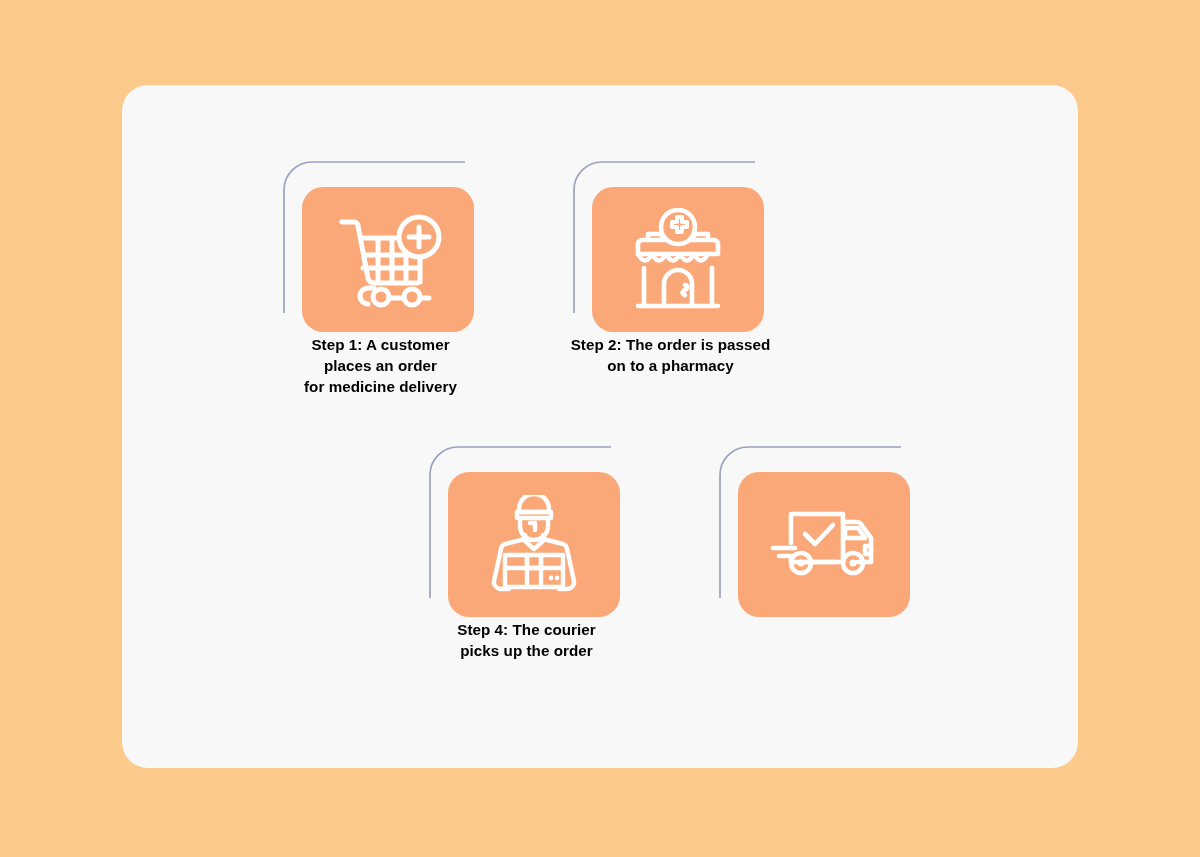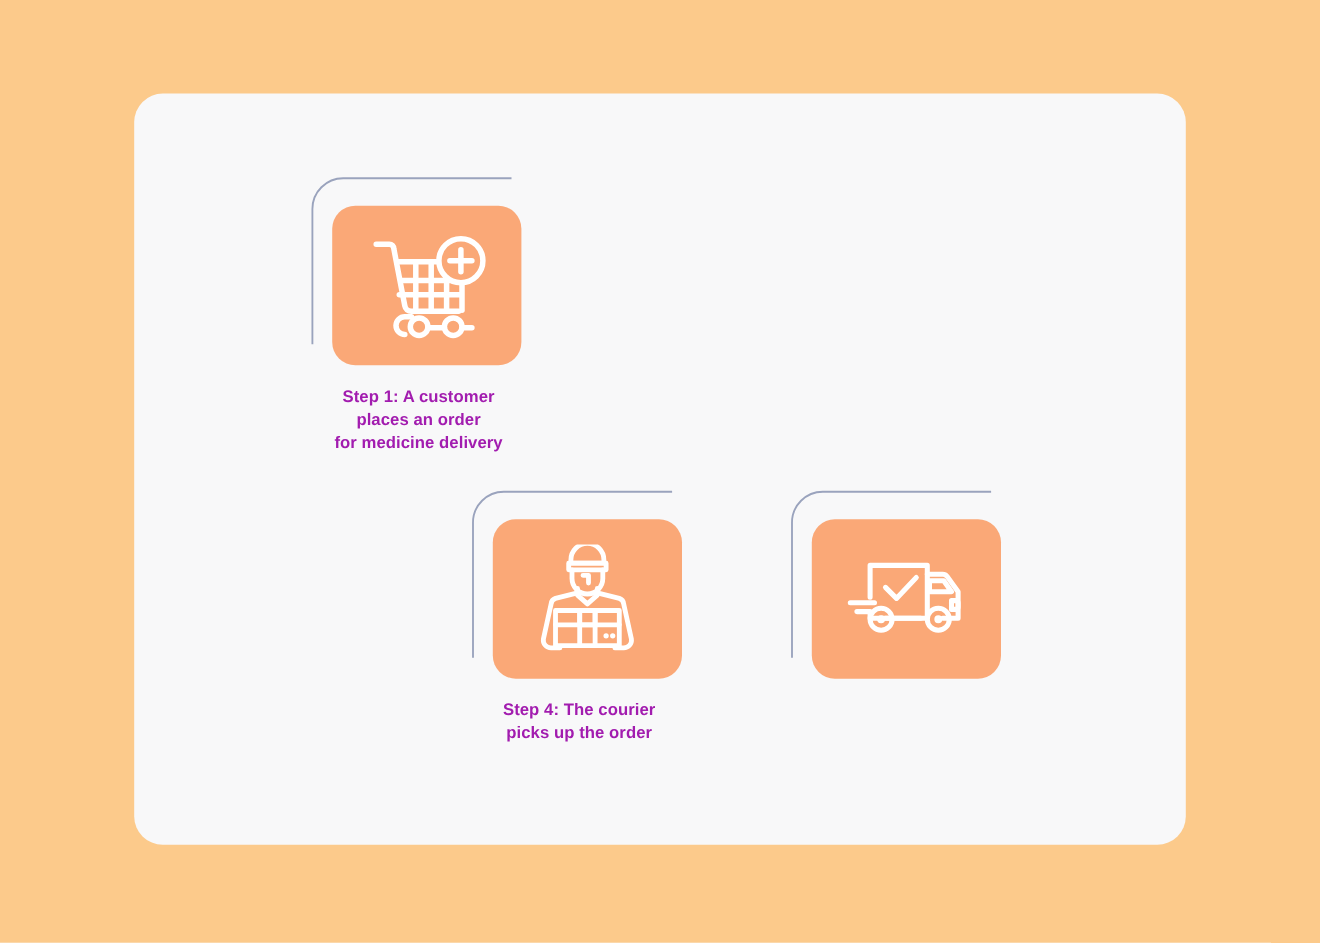--- a/index.html
+++ b/index.html
@@ -57,25 +57,25 @@
     height: 145px;
     background: #faa877;
     border-radius: 21px;
     display: flex;
     align-items: center;
     justify-content: center;
     box-sizing: border-box;
   }
   .tile svg { display: block; }
   .caption {
-    margin-top: 19px;
+    margin-top: 3px;
     width: 205px;
     margin-left: 8px;
     text-align: center;
-    color: #a21caf;
+    color: #000000;
     font-size: 15.2px;
     font-weight: bold;
     line-height: 20.8px;
     letter-spacing: 0.05px;
     white-space: pre-line;
   }
 </style>
 </head>
 <body>
 
@@ -105,20 +105,43 @@
               <circle cx="85" cy="27" r="20" fill="#faa877"></circle>
               <path d="M85 17 v20 M75 27 h20"></path>
             </g>
           </svg>
         </div>
         <div class="caption">Step 1: A customer
 places an order
 for medicine delivery</div>
       </div>
 
+      <div class="step">
+        <svg class="bracket" viewBox="0 0 189 160" fill="none">
+          <path d="M183 2 H30 A28 28 0 0 0 2 30 V153" stroke="#9aa3bd" stroke-width="1.7" fill="none"></path>
+        </svg>
+        <div class="tile">
+
+          <svg width="100" height="104" viewBox="0 0 100 104">
+            <g fill="none" stroke="#ffffff" stroke-width="4.6" stroke-linecap="round" stroke-linejoin="round">
+              <path d="M14 32 h72 a4 4 0 0 1 4 4 v10 H10 V36 a4 4 0 0 1 4 -4 z"></path>
+              <path d="M20 32 v-6 h14 v6 M66 32 v-6 h14 v6"></path>
+              <path d="M10 46 q7 13 14 0 q7 13 14 0 q7 13 14 0 q7 13 14 0 q7 13 14 0"></path>
+              <path d="M16 60 v38 M84 60 v38"></path>
+              <path d="M10 98 h80"></path>
+              <path d="M36 98 V76 a14 14 0 0 1 28 0 v22"></path>
+              <path d="M57 77 q5 2 0 5 q-5 3 0 5"></path>
+              <circle cx="50" cy="19" r="17" fill="#faa877"></circle>
+              <path d="M44 14 h5 v-5 h5 v5 h5 v5 h-5 v5 h-5 v-5 h-5 z" stroke-width="4"></path>
+            </g>
+          </svg>
+        </div>
+        <div class="caption">Step 2: The order is passed
+on to a pharmacy</div>
+      </div>
 
 
     </div>
 
     <div class="steps-row row-2">
 
       <div class="step">
         <svg class="bracket" viewBox="0 0 189 160" fill="none">
           <path d="M183 2 H30 A28 28 0 0 0 2 30 V153" stroke="#9aa3bd" stroke-width="1.7" fill="none"></path>
         </svg>

